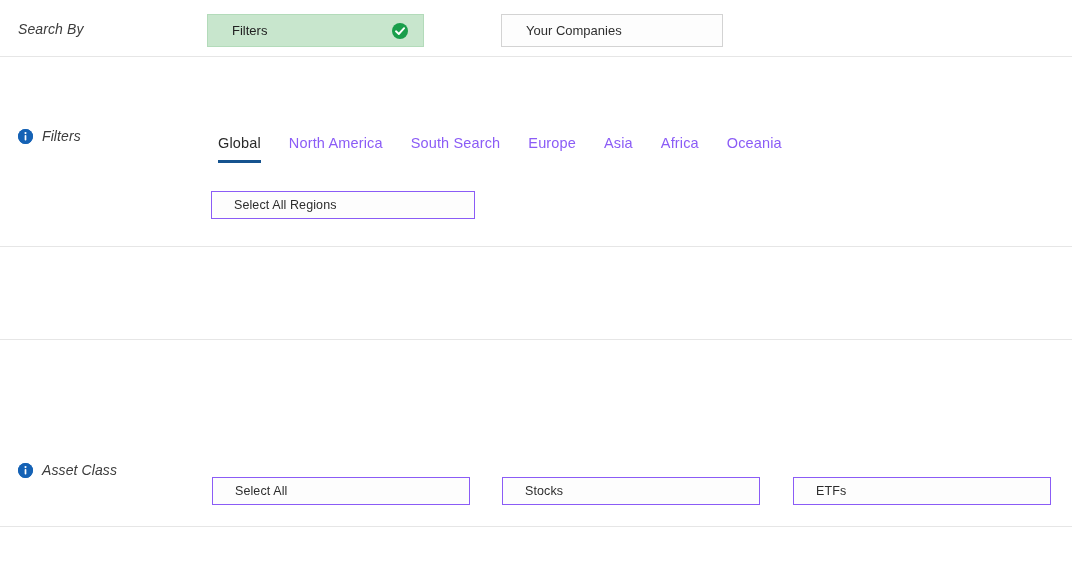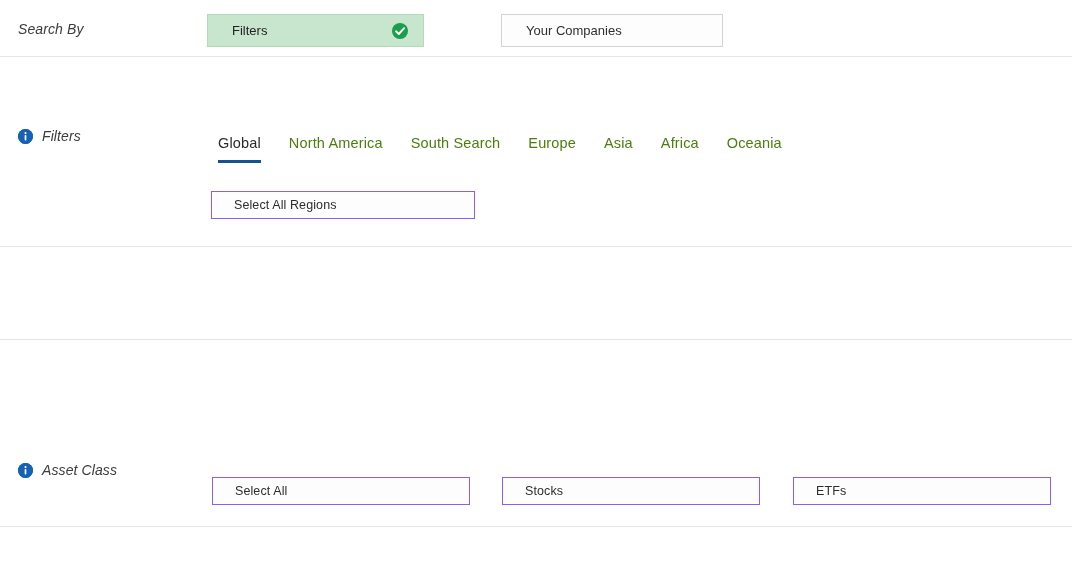--- a/index.html
+++ b/index.html
@@ -111,21 +111,21 @@
   .tabs {
     position: absolute;
     left: 218px;
     top: 78px;
     display: flex;
     align-items: flex-end;
     gap: 0;
   }
   .tab {
     font-size: 14.5px;
-    color: #4d7c0f;
+    color: #8b5cf6;
     padding: 0 14px 12px 14px;
     position: relative;
     cursor: pointer;
     white-space: nowrap;
     letter-spacing: .15px;
   }
   .tab:first-child { padding-left: 0; }
   .tab.active {
     color: #2a2a2a;
   }

